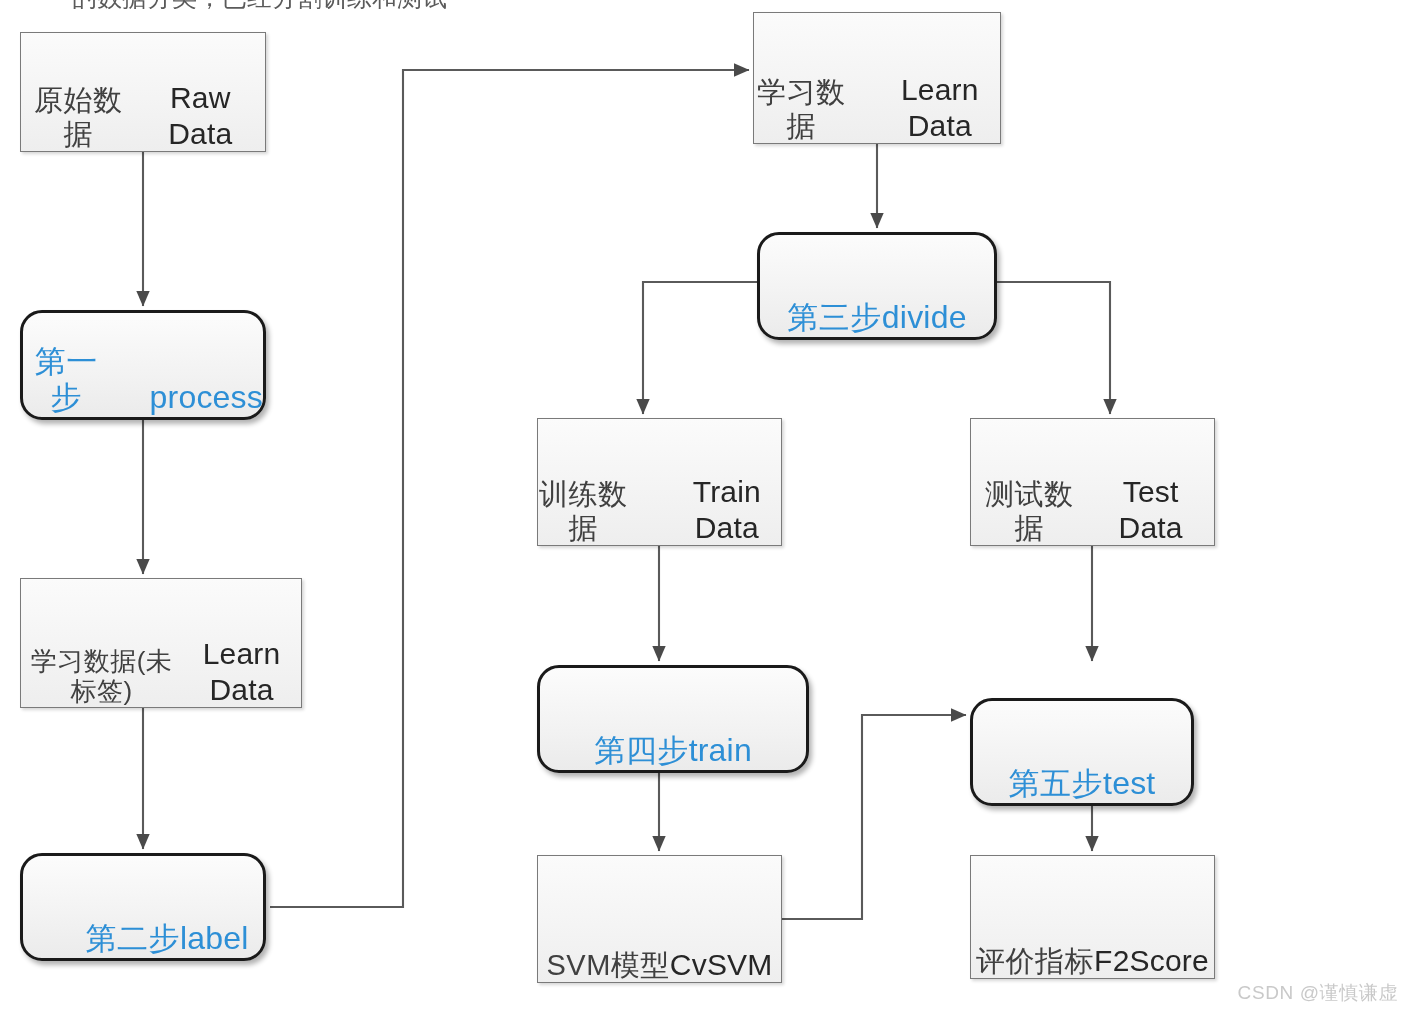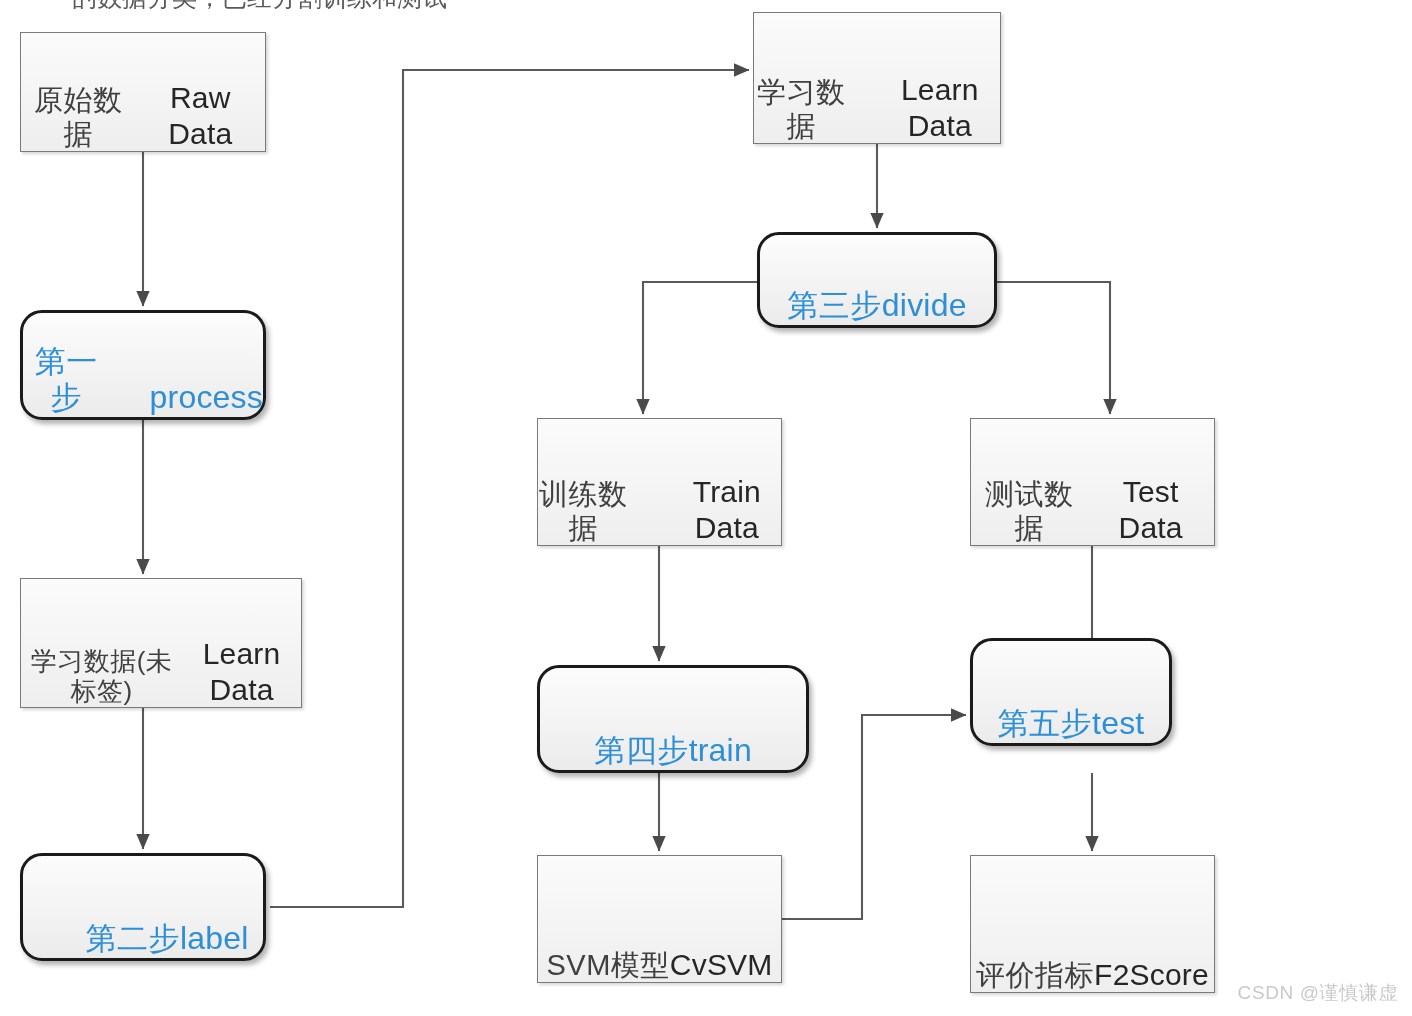--- a/index.html
+++ b/index.html
@@ -133,44 +133,44 @@
         <div class="en">Learn Data</div>
       </div>
       <div class="node step" style="left: 20px; top: 853px; width: 246px; height: 108px; padding-left: 48px;">
         <div class="cn">第二步</div>
         <div class="en">label</div>
       </div>
       <div class="node plain" style="left: 753px; top: 12px; width: 248px; height: 132px; gap: 31px;">
         <div class="cn">学习数据</div>
         <div class="en">Learn Data</div>
       </div>
-      <div class="node step" style="left: 757px; top: 232px; width: 240px; height: 96px;">
+      <div class="node step" style="left: 757px; top: 232px; width: 240px; height: 108px;">
         <div class="cn">第三步</div>
         <div class="en">divide</div>
       </div>
       <div class="node plain" style="left: 537px; top: 418px; width: 245px; height: 128px; gap: 44px;">
         <div class="cn">训练数据</div>
         <div class="en">Train Data</div>
       </div>
       <div class="node plain" style="left: 970px; top: 418px; width: 245px; height: 128px;">
         <div class="cn">测试数据</div>
         <div class="en">Test Data</div>
       </div>
       <div class="node step" style="left: 537px; top: 665px; width: 272px; height: 108px;">
         <div class="cn">第四步</div>
         <div class="en">train</div>
       </div>
-      <div class="node step" style="left: 970px; top: 638px; width: 202px; height: 108px;">
+      <div class="node step" style="left: 970px; top: 698px; width: 224px; height: 108px;">
         <div class="cn">第五步</div>
         <div class="en">test</div>
       </div>
       <div class="node plain" style="left: 537px; top: 855px; width: 245px; height: 128px;">
         <div class="cn">SVM模型</div>
         <div class="en">CvSVM</div>
       </div>
-      <div class="node plain" style="left: 970px; top: 855px; width: 245px; height: 138px;">
+      <div class="node plain" style="left: 970px; top: 855px; width: 245px; height: 124px;">
         <div class="cn">评价指标</div>
         <div class="en">F2Score</div>
       </div>
     </div>
 
   <div class="watermark">CSDN @谨慎谦虚</div>
 </div>
 
 </body></html>

